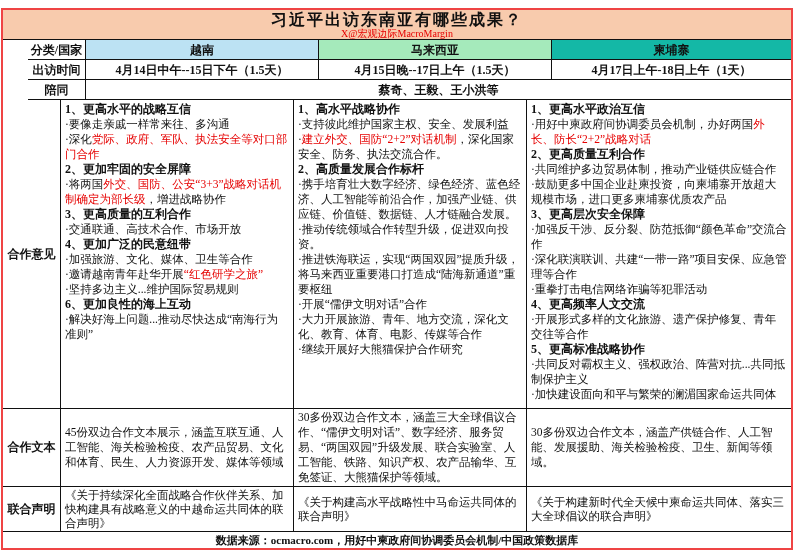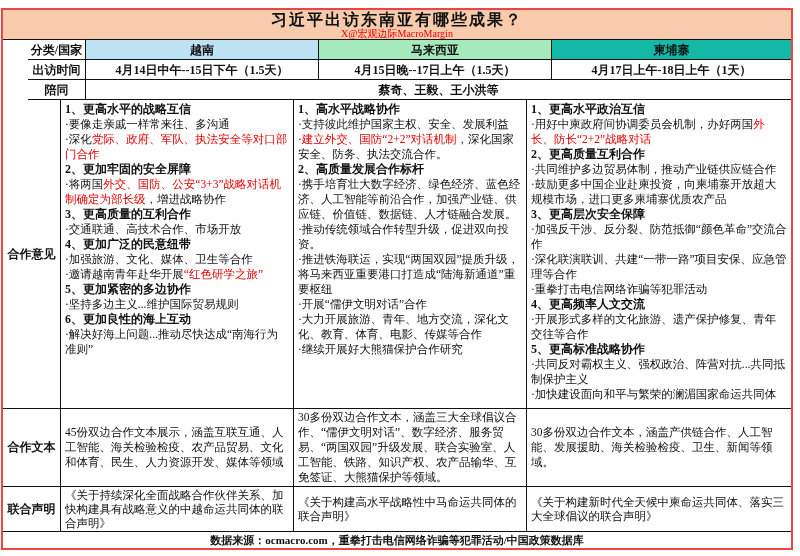--- a/index.html
+++ b/index.html
@@ -101,21 +101,20 @@
         <div class="op-header"><span>1、更高水平的战略互信</span></div>
         <div class="op-bullet"><span>·要像走亲戚一样常来往、多沟通</span></div>
         <div class="op-bullet"><span>·深化</span><span class="red">党际、政府、军队、执法安全等对口部门合作</span></div>
         <div class="op-header"><span>2、更加牢固的安全屏障</span></div>
         <div class="op-bullet"><span>·将两国</span><span class="red">外交、国防、公安“3+3”战略对话机制确定为部长级</span><span>，增进战略协作</span></div>
         <div class="op-header"><span>3、更高质量的互利合作</span></div>
         <div class="op-bullet"><span>·交通联通、高技术合作、市场开放</span></div>
         <div class="op-header"><span>4、更加广泛的民意纽带</span></div>
         <div class="op-bullet"><span>·加强旅游、文化、媒体、卫生等合作</span></div>
         <div class="op-bullet"><span>·邀请越南青年赴华开展</span><span class="red">“红色研学之旅”</span></div>
-        <div class="op-header"><span>5、更加紧密的多边协作</span></div>
         <div class="op-bullet"><span>·坚持多边主义...维护国际贸易规则</span></div>
         <div class="op-header"><span>6、更加良性的海上互动</span></div>
         <div class="op-bullet"><span>·解决好海上问题...推动尽快达成“南海行为准则”</span></div>
       </div>
     <div class="cell op-cell">
         <div class="op-header"><span>1、高水平战略协作</span></div>
         <div class="op-bullet"><span>·支持彼此维护国家主权、安全、发展利益</span></div>
         <div class="op-bullet"><span>·</span><span class="red">建立外交、国防“2+2”对话机制</span><span>，深化国家安全、防务、执法交流合作。</span></div>
         <div class="op-header"><span>2、高质量发展合作标杆</span></div>
         <div class="op-bullet"><span>·携手培育壮大数字经济、绿色经济、蓝色经济、人工智能等前沿合作，加强产业链、供应链、价值链、数据链、人才链融合发展。</span></div>
@@ -151,16 +150,16 @@
   </div>
 
   <div class="row cols-4 stmt-row">
     <div class="cell label-cell">联合声明</div>
     <div class="cell stmt-cell">《关于持续深化全面战略合作伙伴关系、加快构建具有战略意义的中越命运共同体的联合声明》</div>
     <div class="cell stmt-cell">《关于构建高水平战略性中马命运共同体的联合声明》</div>
     <div class="cell stmt-cell">《关于构建新时代全天候中柬命运共同体、落实三大全球倡议的联合声明》</div>
   </div>
 
   <div class="row cols-1 footer-row">
-    <div class="cell footer-cell">数据来源：ocmacro.com，重拳打击电信网络诈骗等犯罪活动/中国政策数据库</div>
+    <div class="cell footer-cell">数据来源：ocmacro.com，用好中柬政府间协调委员会机制/中国政策数据库</div>
   </div>
 
 </div>
 
 </body></html>

